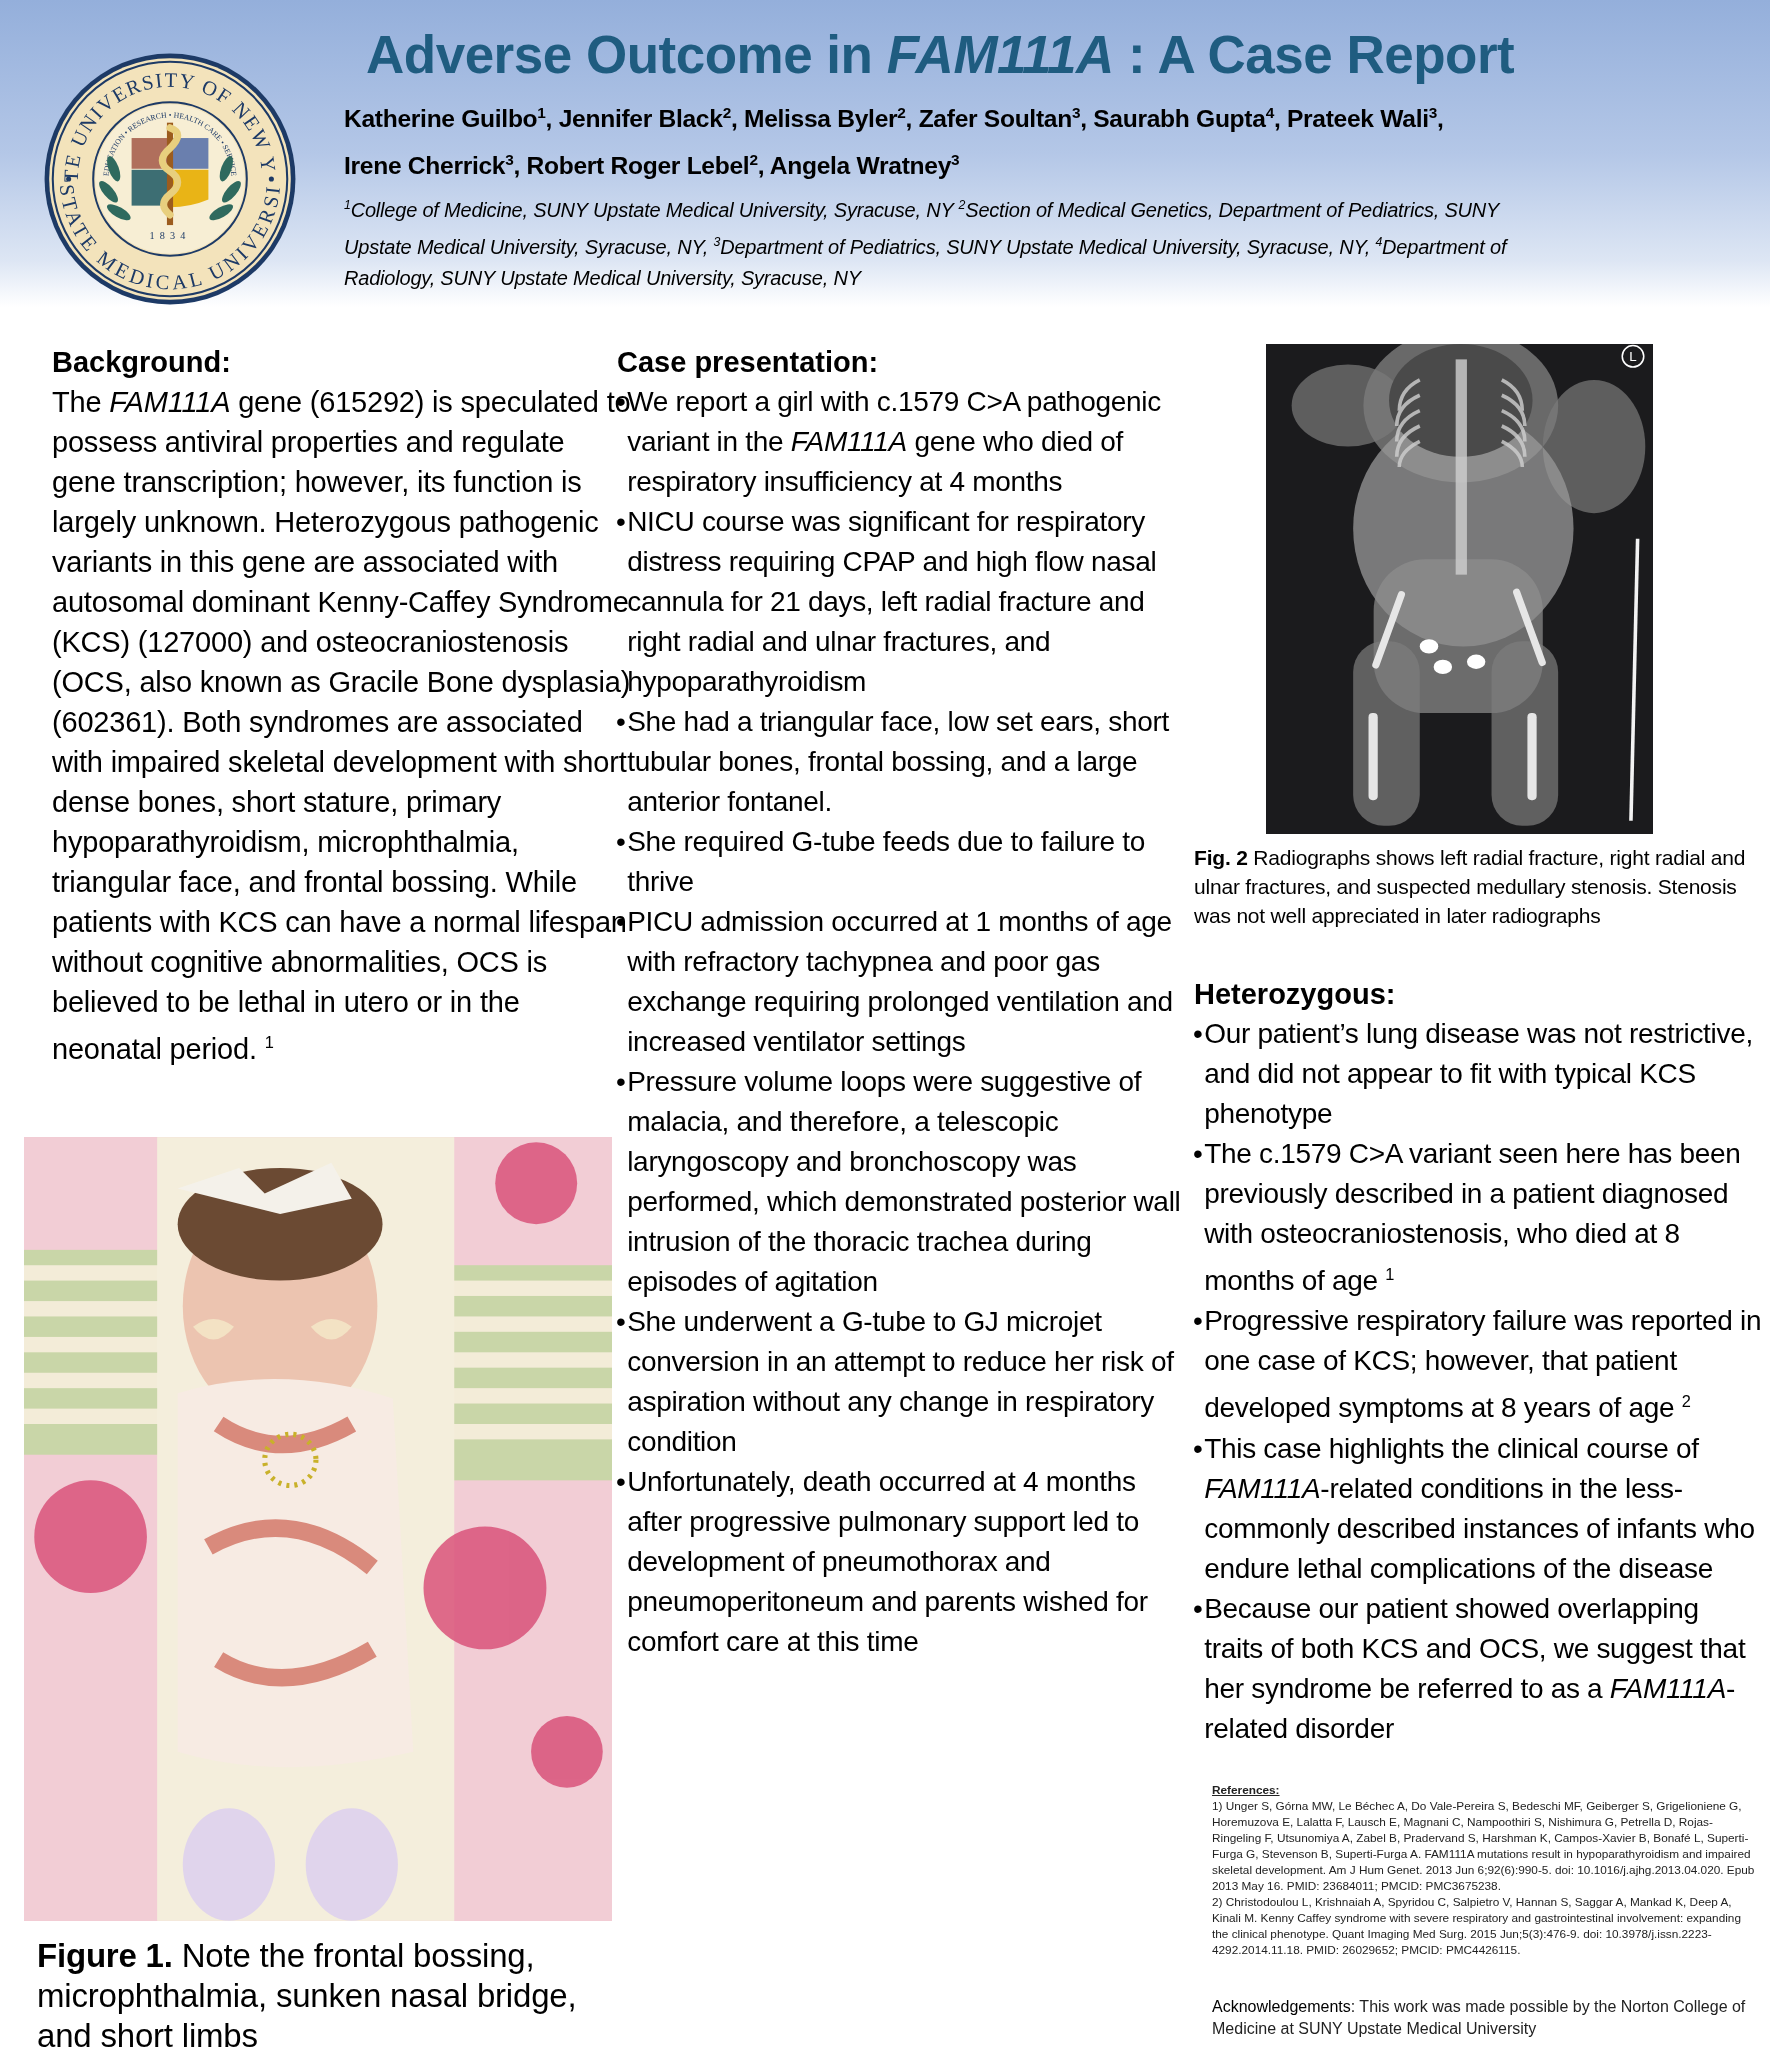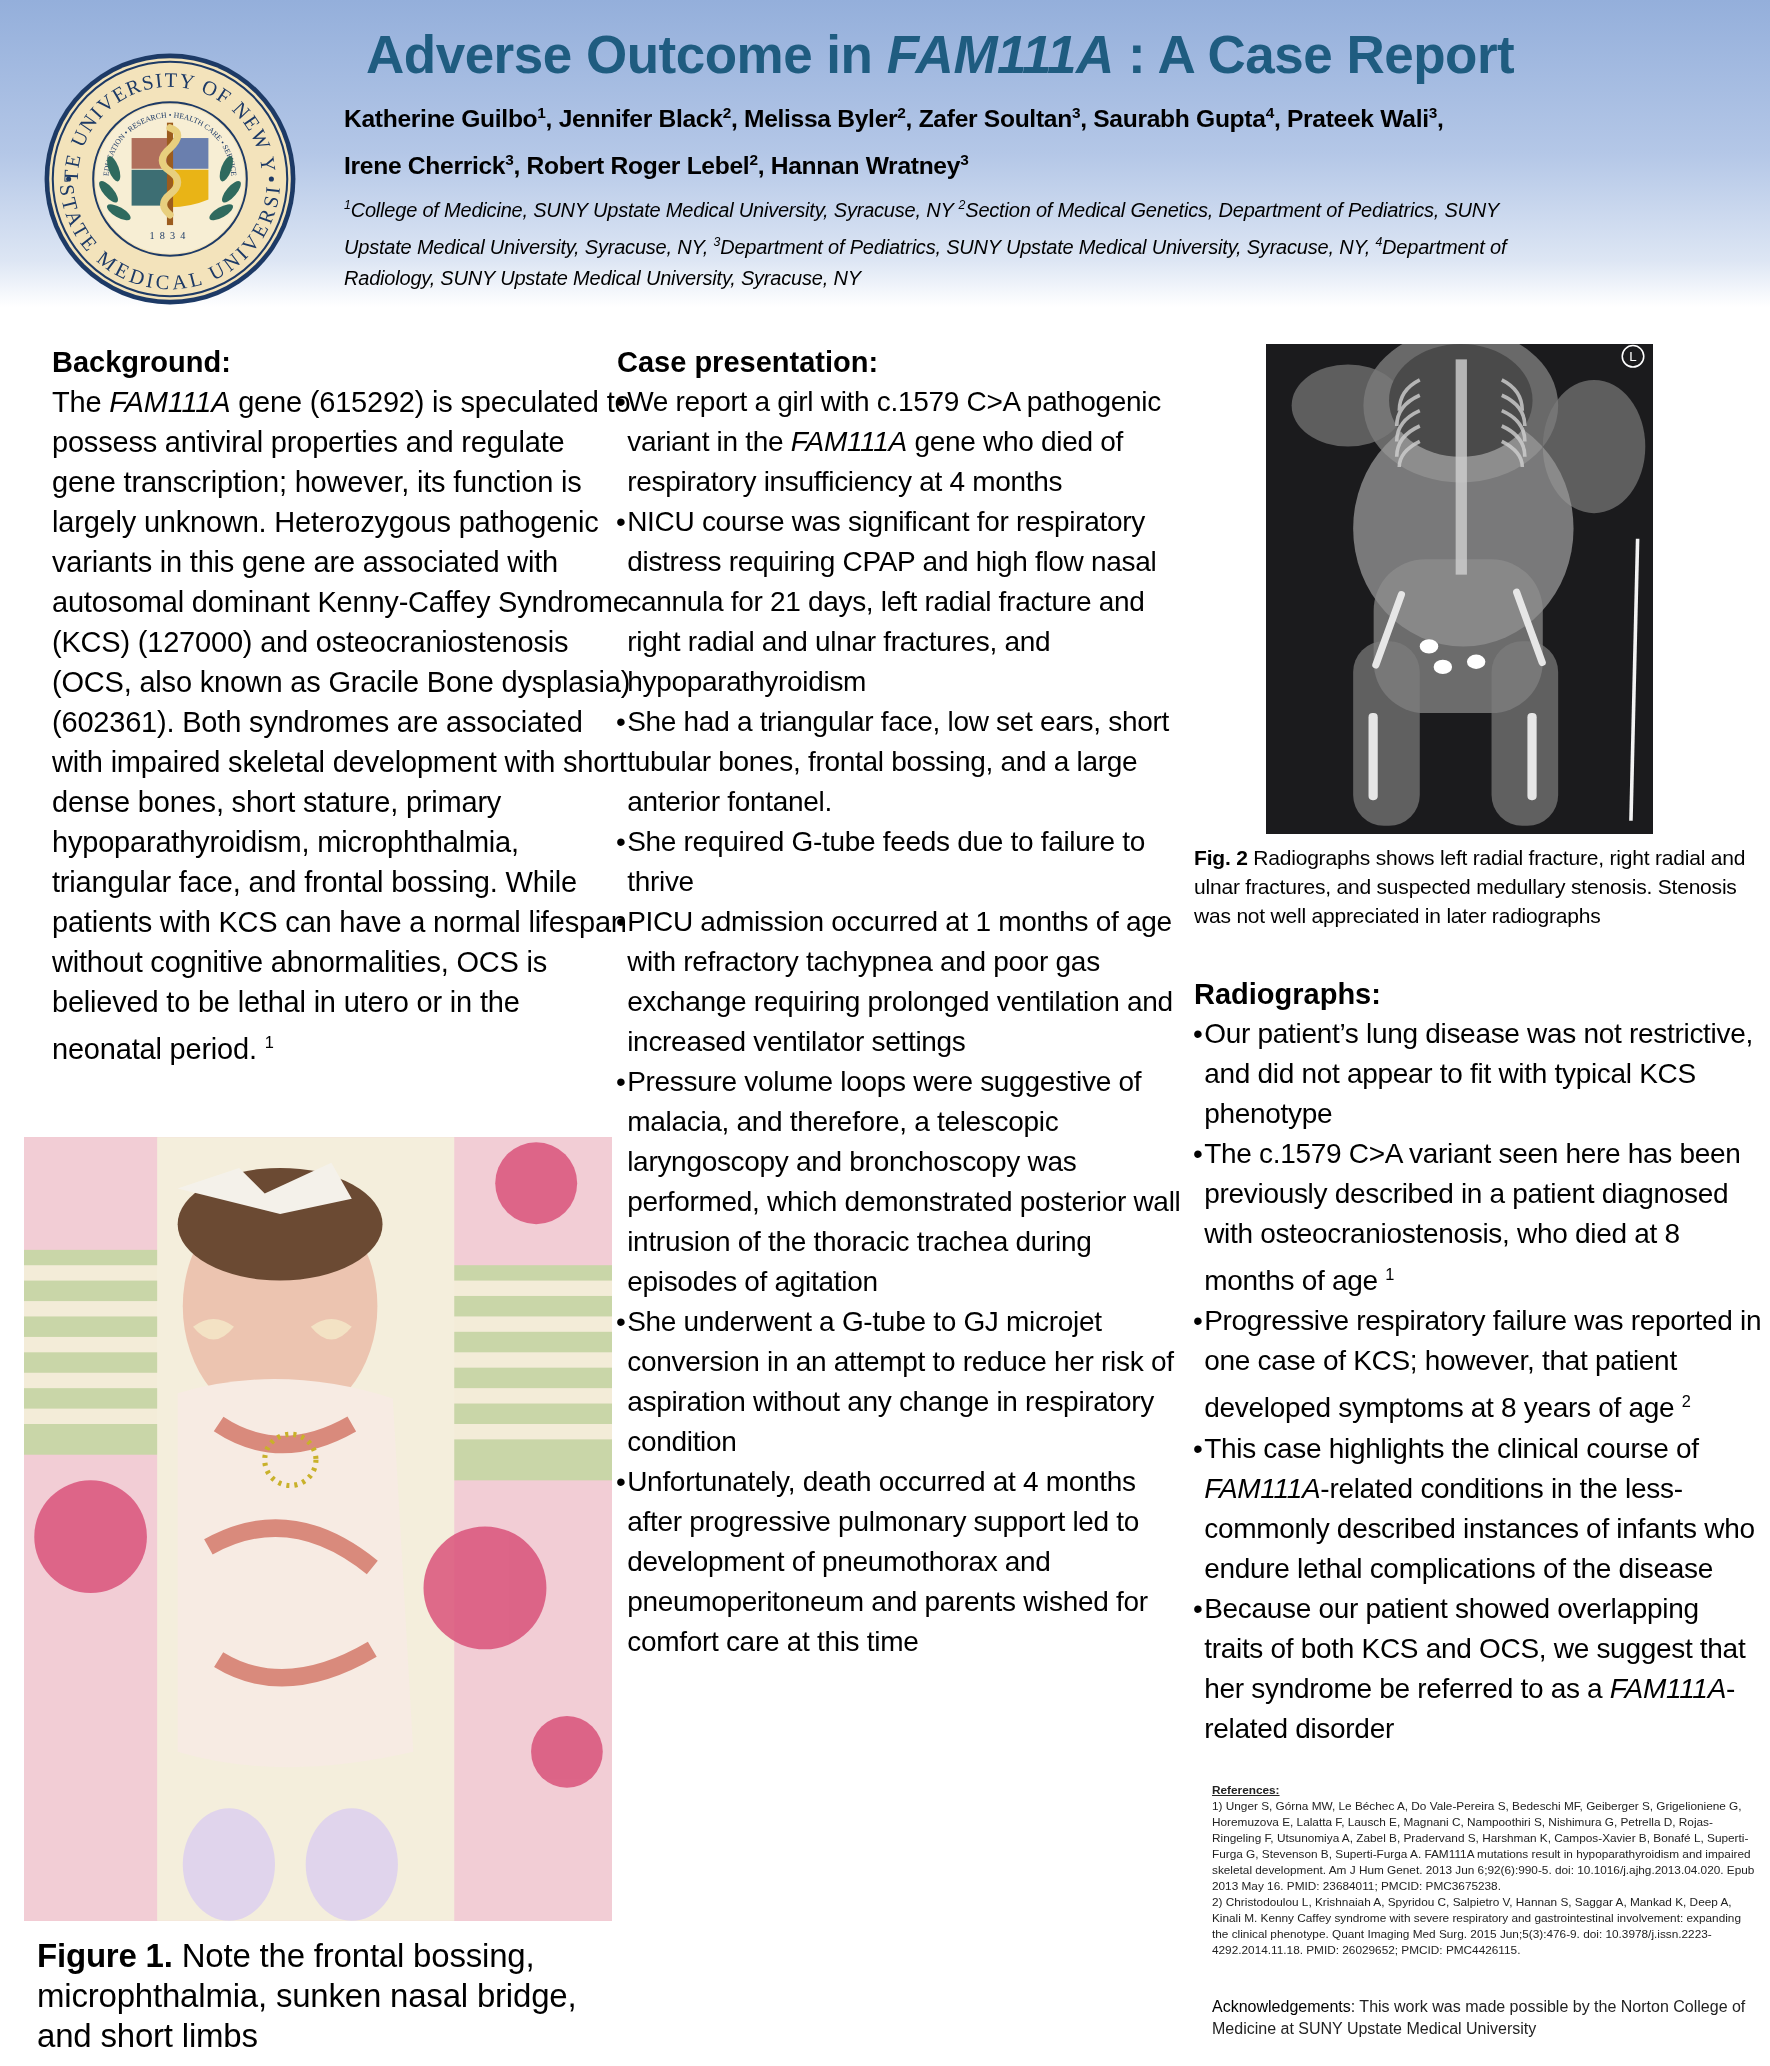--- a/index.html
+++ b/index.html
@@ -101,21 +101,21 @@
     </g>
     <text x="250" y="368" text-anchor="middle" font-family="Liberation Serif, serif" font-size="20" fill="#1d3a66" letter-spacing="10">1834</text>
     <circle cx="52" cy="250" r="5" fill="#1d3a66"></circle>
     <circle cx="448" cy="250" r="5" fill="#1d3a66"></circle>
   </svg>
 
   <div class="title"><span>Adverse Outcome in </span><i>FAM111A</i><span> : A Case Report</span></div>
 
   <div class="authors">
     <span><span>Katherine Guilbo</span><sup>1</sup><span>, </span></span><span><span>Jennifer Black</span><sup>2</sup><span>, </span></span><span><span>Melissa Byler</span><sup>2</sup><span>, </span></span><span><span>Zafer Soultan</span><sup>3</sup><span>, </span></span><span><span>Saurabh Gupta</span><sup>4</sup><span>, </span></span><span><span>Prateek Wali</span><sup>3</sup><span>,</span></span><br>
-    <span><span>Irene Cherrick</span><sup>3</sup><span>, </span></span><span><span>Robert Roger Lebel</span><sup>2</sup><span>, </span></span><span><span>Hannan Wratney</span><sup>3</sup><span></span></span>
+    <span><span>Irene Cherrick</span><sup>3</sup><span>, </span></span><span><span>Robert Roger Lebel</span><sup>2</sup><span>, </span></span><span><span>Angela Wratney</span><sup>3</sup><span></span></span>
   </div>
 
   <div class="affil">
     <sup>1</sup><span>College of Medicine, SUNY Upstate Medical University, Syracuse, NY </span><sup>2</sup><span>Section of Medical Genetics, Department of Pediatrics, SUNY Upstate Medical University, Syracuse, NY, </span><sup>3</sup><span>Department of Pediatrics, SUNY Upstate Medical University, Syracuse, NY, </span><sup>4</sup><span>Department of Radiology, SUNY Upstate Medical University, Syracuse, NY</span>
   </div>
 </div>
 
 <div class="col col-left">
   <div class="h">Background:</div>
   <div class="body-text"><span>The </span><i>FAM111A</i><span> gene (615292) is speculated to possess antiviral properties and regulate gene transcription; however, its function is largely unknown. Heterozygous pathogenic variants in this gene are associated with autosomal dominant Kenny-Caffey Syndrome (KCS) (127000) and osteocraniostenosis (OCS, also known as Gracile Bone dysplasia) (602361). Both syndromes are associated with impaired skeletal development with short dense bones, short stature, primary hypoparathyroidism, microphthalmia, triangular face, and frontal bossing. While patients with KCS can have a normal lifespan without cognitive abnormalities, OCS is believed to be lethal in utero or in the neonatal period. </span><sup>1</sup></div>
@@ -217,21 +217,21 @@
     </g>
     <line x1="725" y1="380" x2="712" y2="930" stroke="#f2f2f2" stroke-width="7"></line>
     <circle cx="716" cy="24" r="21" fill="none" stroke="#ffffff" stroke-width="3"></circle>
     <text x="716" y="33" text-anchor="middle" font-family="Liberation Sans, sans-serif" font-size="26" fill="#ffffff">L</text>
   </svg>
 </div>
 
 <div class="fig2-cap"><b>Fig. 2</b><span> Radiographs shows left radial fracture, right radial and ulnar fractures, and suspected medullary stenosis. Stenosis was not well appreciated in later radiographs</span></div>
 
 <div class="concl">
-  <div class="h">Radiographs:</div>
+  <div class="h">Heterozygous:</div>
   <ul class="bullets">
     <li><span>Our patient’s lung disease was not restrictive, and did not appear to fit with typical KCS phenotype</span></li>
     <li><span>The c.1579 C&gt;A variant seen here has been previously described in a patient diagnosed with osteocraniostenosis, who died at 8 months of age </span><sup>1</sup></li>
     <li><span>Progressive respiratory failure was reported in one case of KCS; however, that patient developed symptoms at 8 years of age </span><sup>2</sup></li>
     <li><span>This case highlights the clinical course of </span><i>FAM111A</i><span>-related conditions in the less-commonly described instances of infants who endure lethal complications of the disease</span></li>
     <li><span>Because our patient showed overlapping traits of both KCS and OCS, we suggest that her syndrome be referred to as a </span><i>FAM111A</i><span>-related disorder</span></li>
   </ul>
 </div>
 
 <div class="refs">

